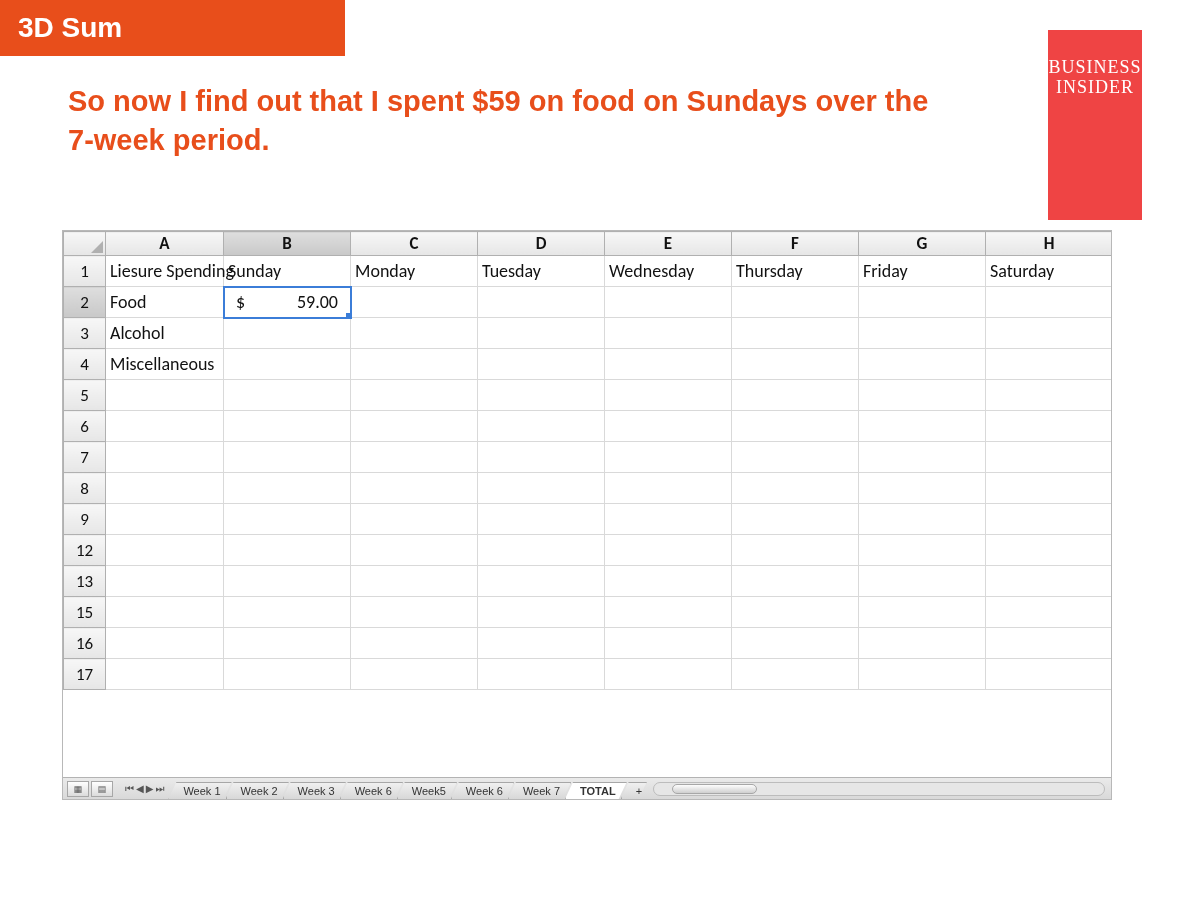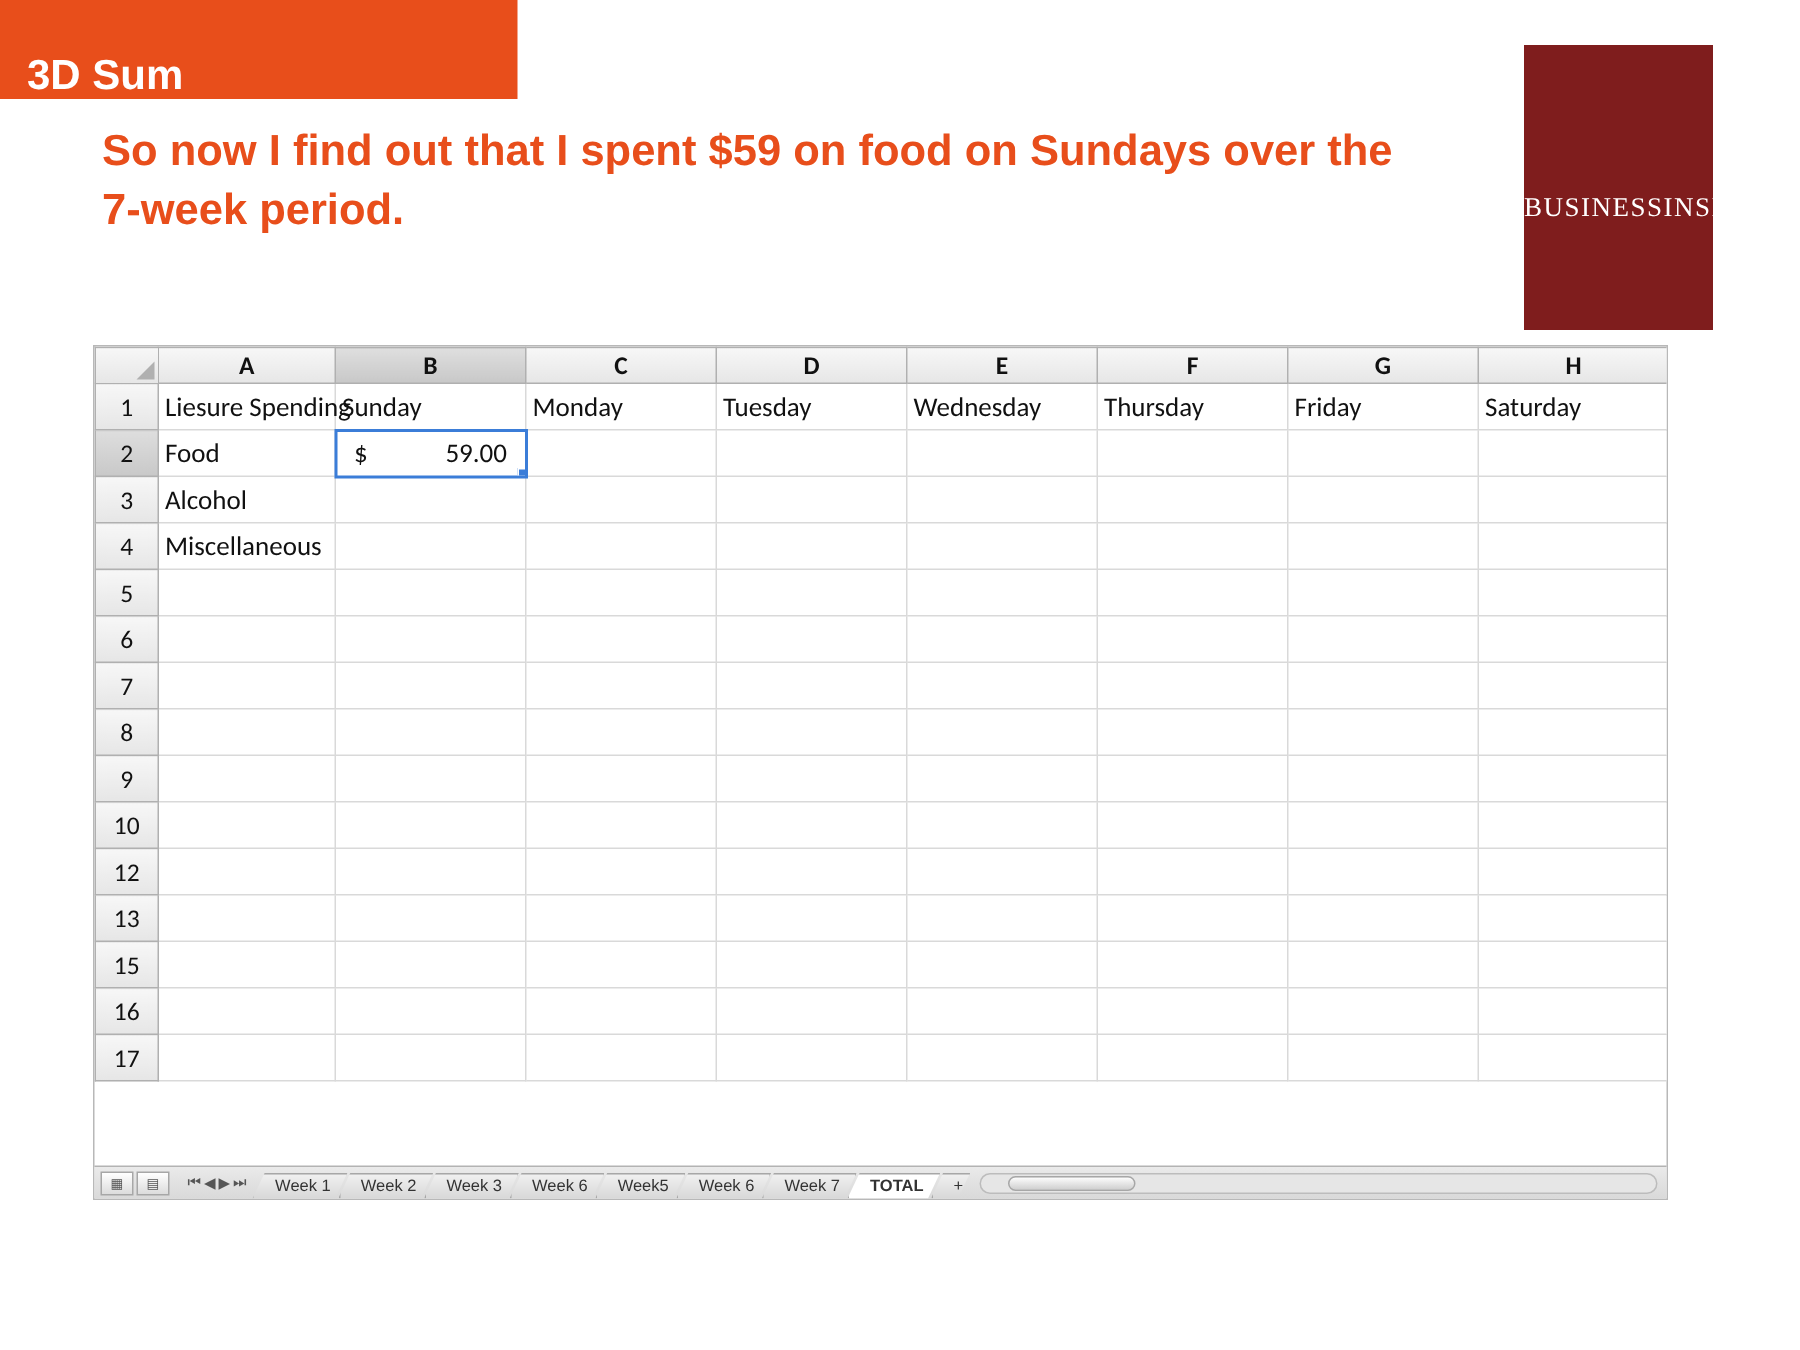--- a/index.html
+++ b/index.html
@@ -10,41 +10,41 @@
     font-family: Arial, Helvetica, sans-serif;
     position: relative;
     overflow: hidden;
   }
 
   
   .title-banner {
     position: absolute;
     top: 0; left: 0;
     width: 345px;
-    height: 66px;
+    height: 56px;
     background: #e84e1b;
     display: flex;
-    align-items: flex-end;
+    align-items: center;
     padding-left: 18px;
   }
   .title-banner span {
     color: #fff;
     font-size: 28px;
     font-weight: 700;
     font-family: "Century Gothic", "Segoe UI", Arial, sans-serif;
   }
 
   
   .bi-box {
     position: absolute;
     top: 30px; right: 58px;
-    width: 126px; height: 190px;
-    background: #7f1d1d;
+    width: 94px; height: 190px;
+    background: #ef4444;
     display: flex;
-    flex-direction: row;
+    flex-direction: column;
     align-items: center;
     padding-top: 28px;
   }
   .bi-box span {
     color: #fff;
     font-family: "Times New Roman", serif;
     font-size: 18px;
     letter-spacing: 1px;
     line-height: 1.1;
   }
@@ -341,31 +341,20 @@
             <td></td>
             <td></td>
             <td></td>
             <td></td>
             <td></td>
             <td></td>
             <td></td>
           </tr>
           <tr>
             <th class="rowhdr">9</th>
-            <td class="colA"></td>
-            <td></td>
-            <td></td>
-            <td></td>
-            <td></td>
-            <td></td>
-            <td></td>
-            <td></td>
-          </tr>
-          <tr>
-            <th class="rowhdr">10</th>
             <td class="colA"></td>
             <td></td>
             <td></td>
             <td></td>
             <td></td>
             <td></td>
             <td></td>
             <td></td>
           </tr>
           <tr>

